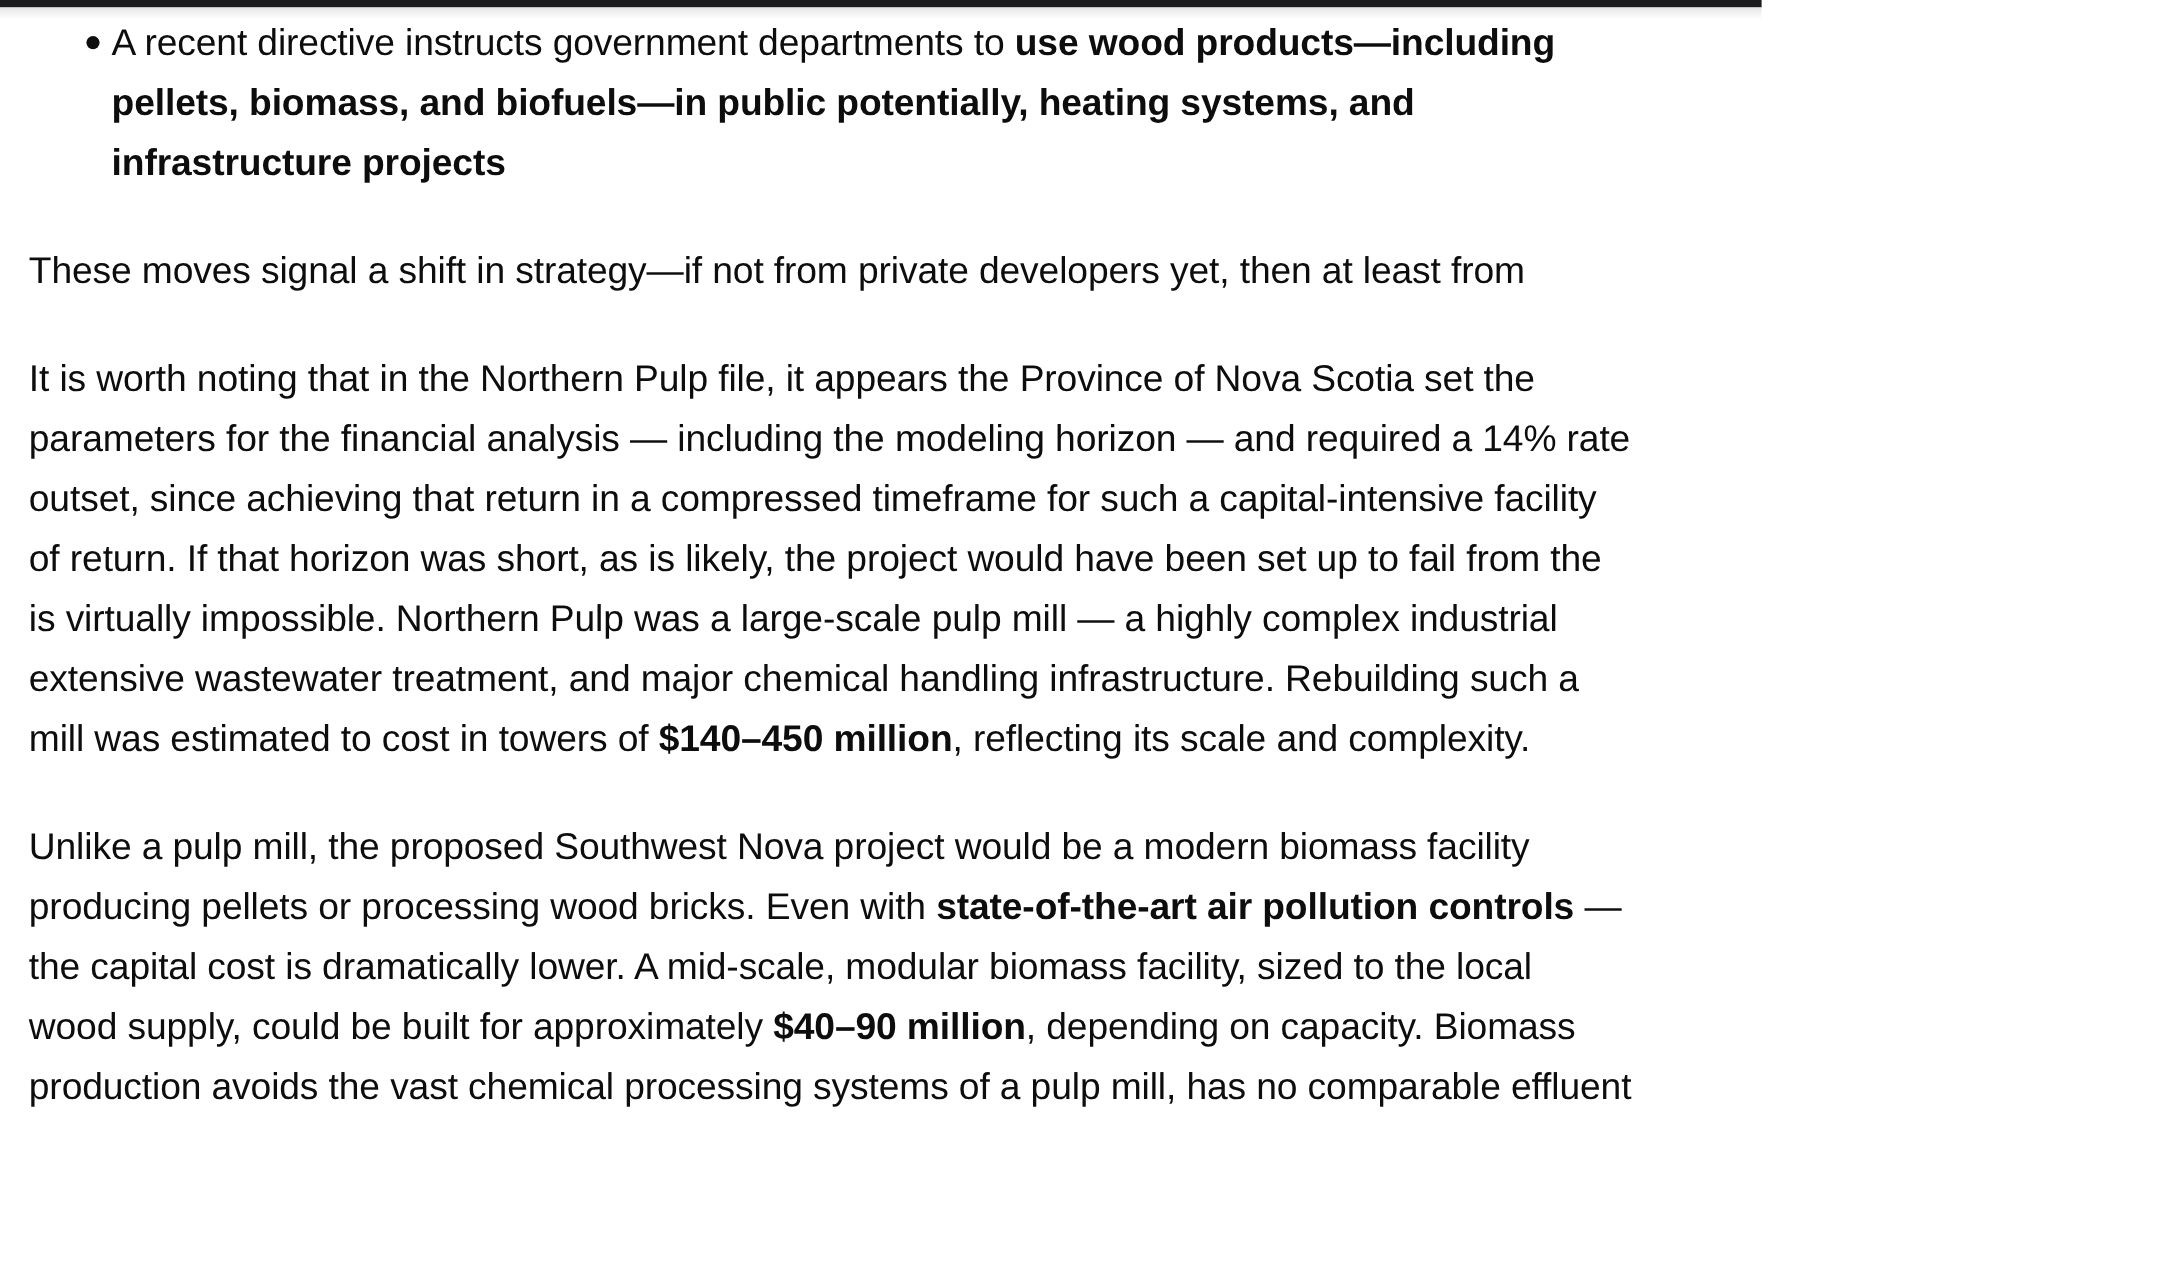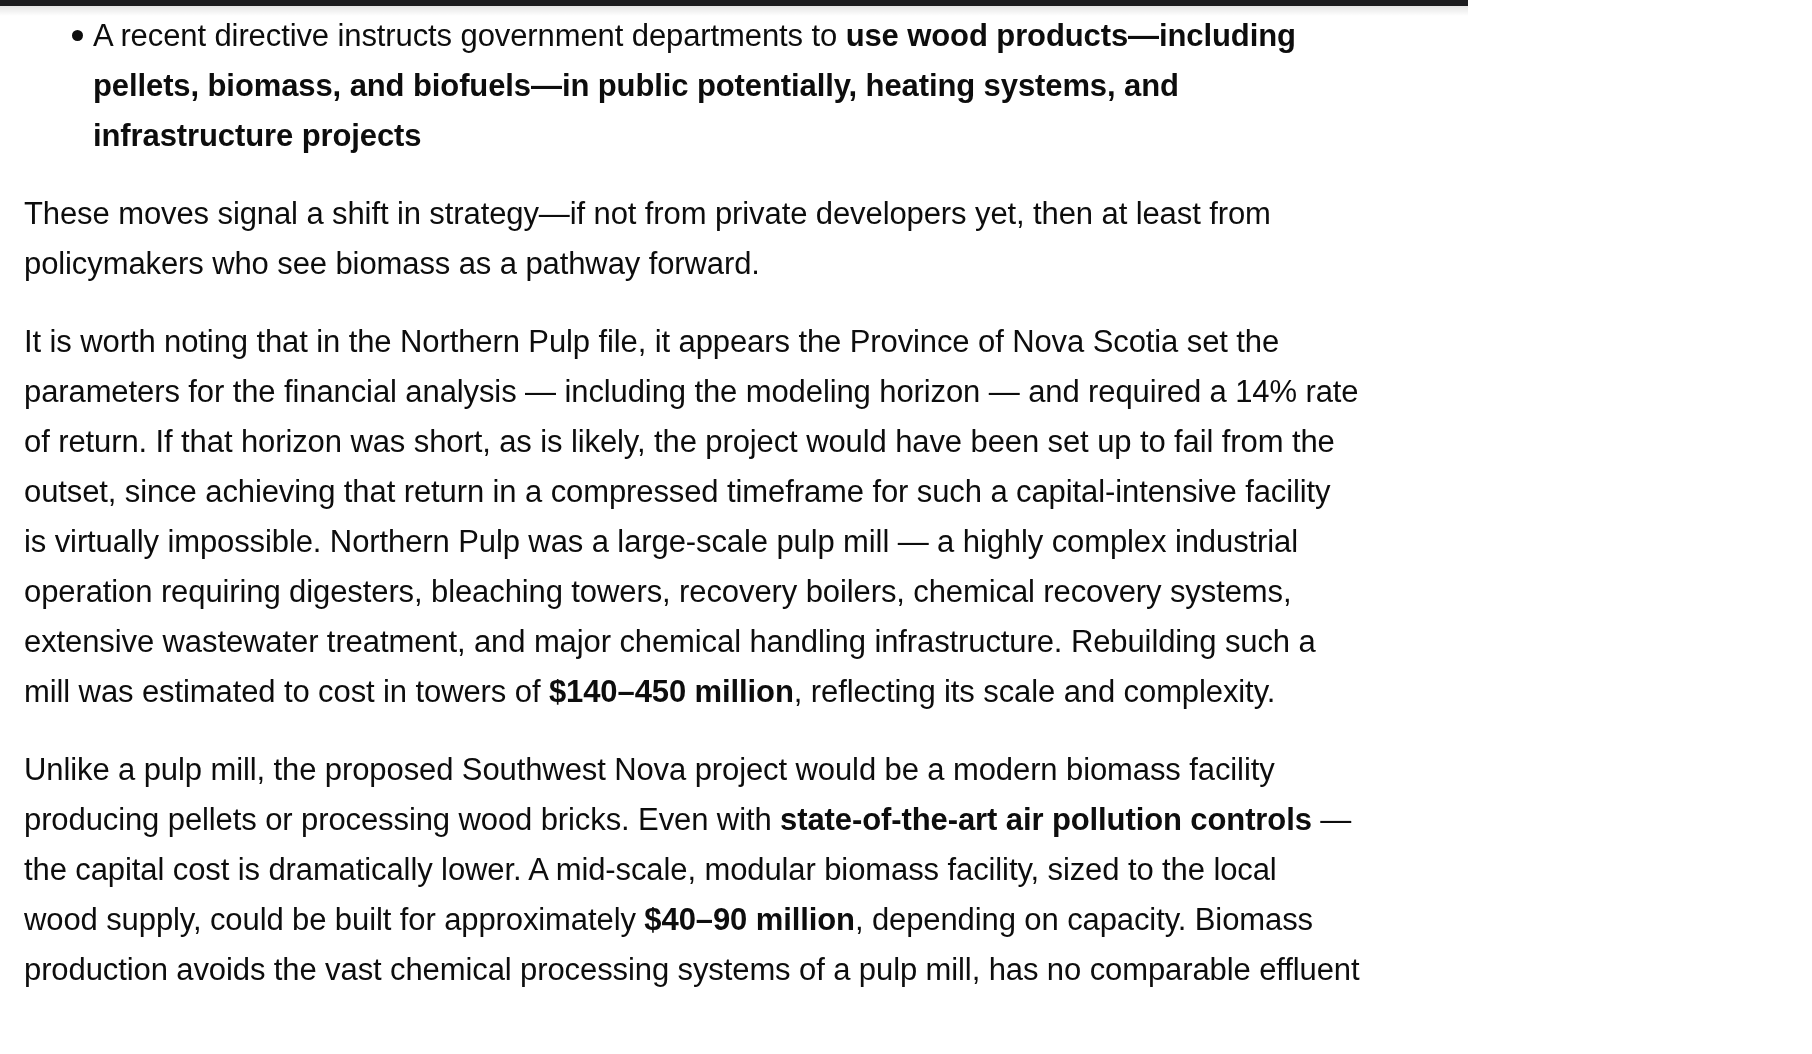--- a/index.html
+++ b/index.html
@@ -20,21 +20,21 @@
   .page{position:relative;width:1468px;height:1054px;background:var(--bg);overflow:hidden;text-decoration:underline;}
 
   
   .top-edge{position:absolute;top:0;left:0;width:1812px;height:6px;z-index:3;}
   .top-edge-dark{position:absolute;top:0;left:0;width:1505px;height:6px;background:var(--edge-dark);}
   .top-edge-light{position:absolute;top:0;left:1505px;width:307px;height:6px;background:var(--edge-light);}
   .top-shadow{position:absolute;top:6px;left:0;width:1812px;height:10px;z-index:2;
     background:linear-gradient(to bottom,rgba(0,0,0,0.10),rgba(0,0,0,0));}
 
   .content{position:absolute;left:24px;top:11px;right:30px;z-index:1;}
-  .block + .block{margin-top:28px;}
+  .block + .block{margin-top:40px;}
   .line{
     height:50px;
     line-height:50px;
     font-size:31px;
     white-space:nowrap;
     font-weight:400;
   }
   .line .b{font-weight:700;}
   .block.bullet{position:relative;padding-left:69px;}
   .bullet-dot{
@@ -61,29 +61,27 @@
 
   <main class="content" id="content">
       <div class="block bullet">
         <span class="bullet-dot"></span>
         <div class="line"><span>A recent directive instructs government departments to </span><span class="b">use wood products—including</span></div>
         <div class="line"><span class="b">pellets, biomass, and biofuels—in public potentially, heating systems, and</span></div>
         <div class="line"><span class="b">infrastructure projects</span></div>
       </div>
       <div class="block paragraph">
         <div class="line"><span>These moves signal a shift in strategy—if not from private developers yet, then at least from</span></div>
-        <div class="line"><span>policymakers who see biomass as a pathway forward.</span></div>
       </div>
       <div class="block paragraph">
         <div class="line"><span>It is worth noting that in the Northern Pulp file, it appears the Province of Nova Scotia set the</span></div>
         <div class="line"><span>parameters for the financial analysis — including the modeling horizon — and required a 14% rate</span></div>
+        <div class="line"><span>outset, since achieving that return in a compressed timeframe for such a capital-intensive facility</span></div>
         <div class="line"><span>of return. If that horizon was short, as is likely, the project would have been set up to fail from the</span></div>
-        <div class="line"><span>outset, since achieving that return in a compressed timeframe for such a capital-intensive facility</span></div>
         <div class="line"><span>is virtually impossible. Northern Pulp was a large-scale pulp mill — a highly complex industrial</span></div>
-        <div class="line"><span>operation requiring digesters, bleaching towers, recovery boilers, chemical recovery systems,</span></div>
         <div class="line"><span>extensive wastewater treatment, and major chemical handling infrastructure. Rebuilding such a</span></div>
         <div class="line"><span>mill was estimated to cost in towers of </span><span class="b">$140–450 million</span><span>, reflecting its scale and complexity.</span></div>
       </div>
       <div class="block paragraph">
         <div class="line"><span>Unlike a pulp mill, the proposed Southwest Nova project would be a modern biomass facility</span></div>
         <div class="line"><span>producing pellets or processing wood bricks. Even with </span><span class="b">state-of-the-art air pollution controls</span><span> —</span></div>
         <div class="line"><span>the capital cost is dramatically lower. A mid-scale, modular biomass facility, sized to the local</span></div>
         <div class="line"><span>wood supply, could be built for approximately </span><span class="b">$40–90 million</span><span>, depending on capacity. Biomass</span></div>
         <div class="line"><span>production avoids the vast chemical processing systems of a pulp mill, has no comparable effluent</span></div>
       </div>

